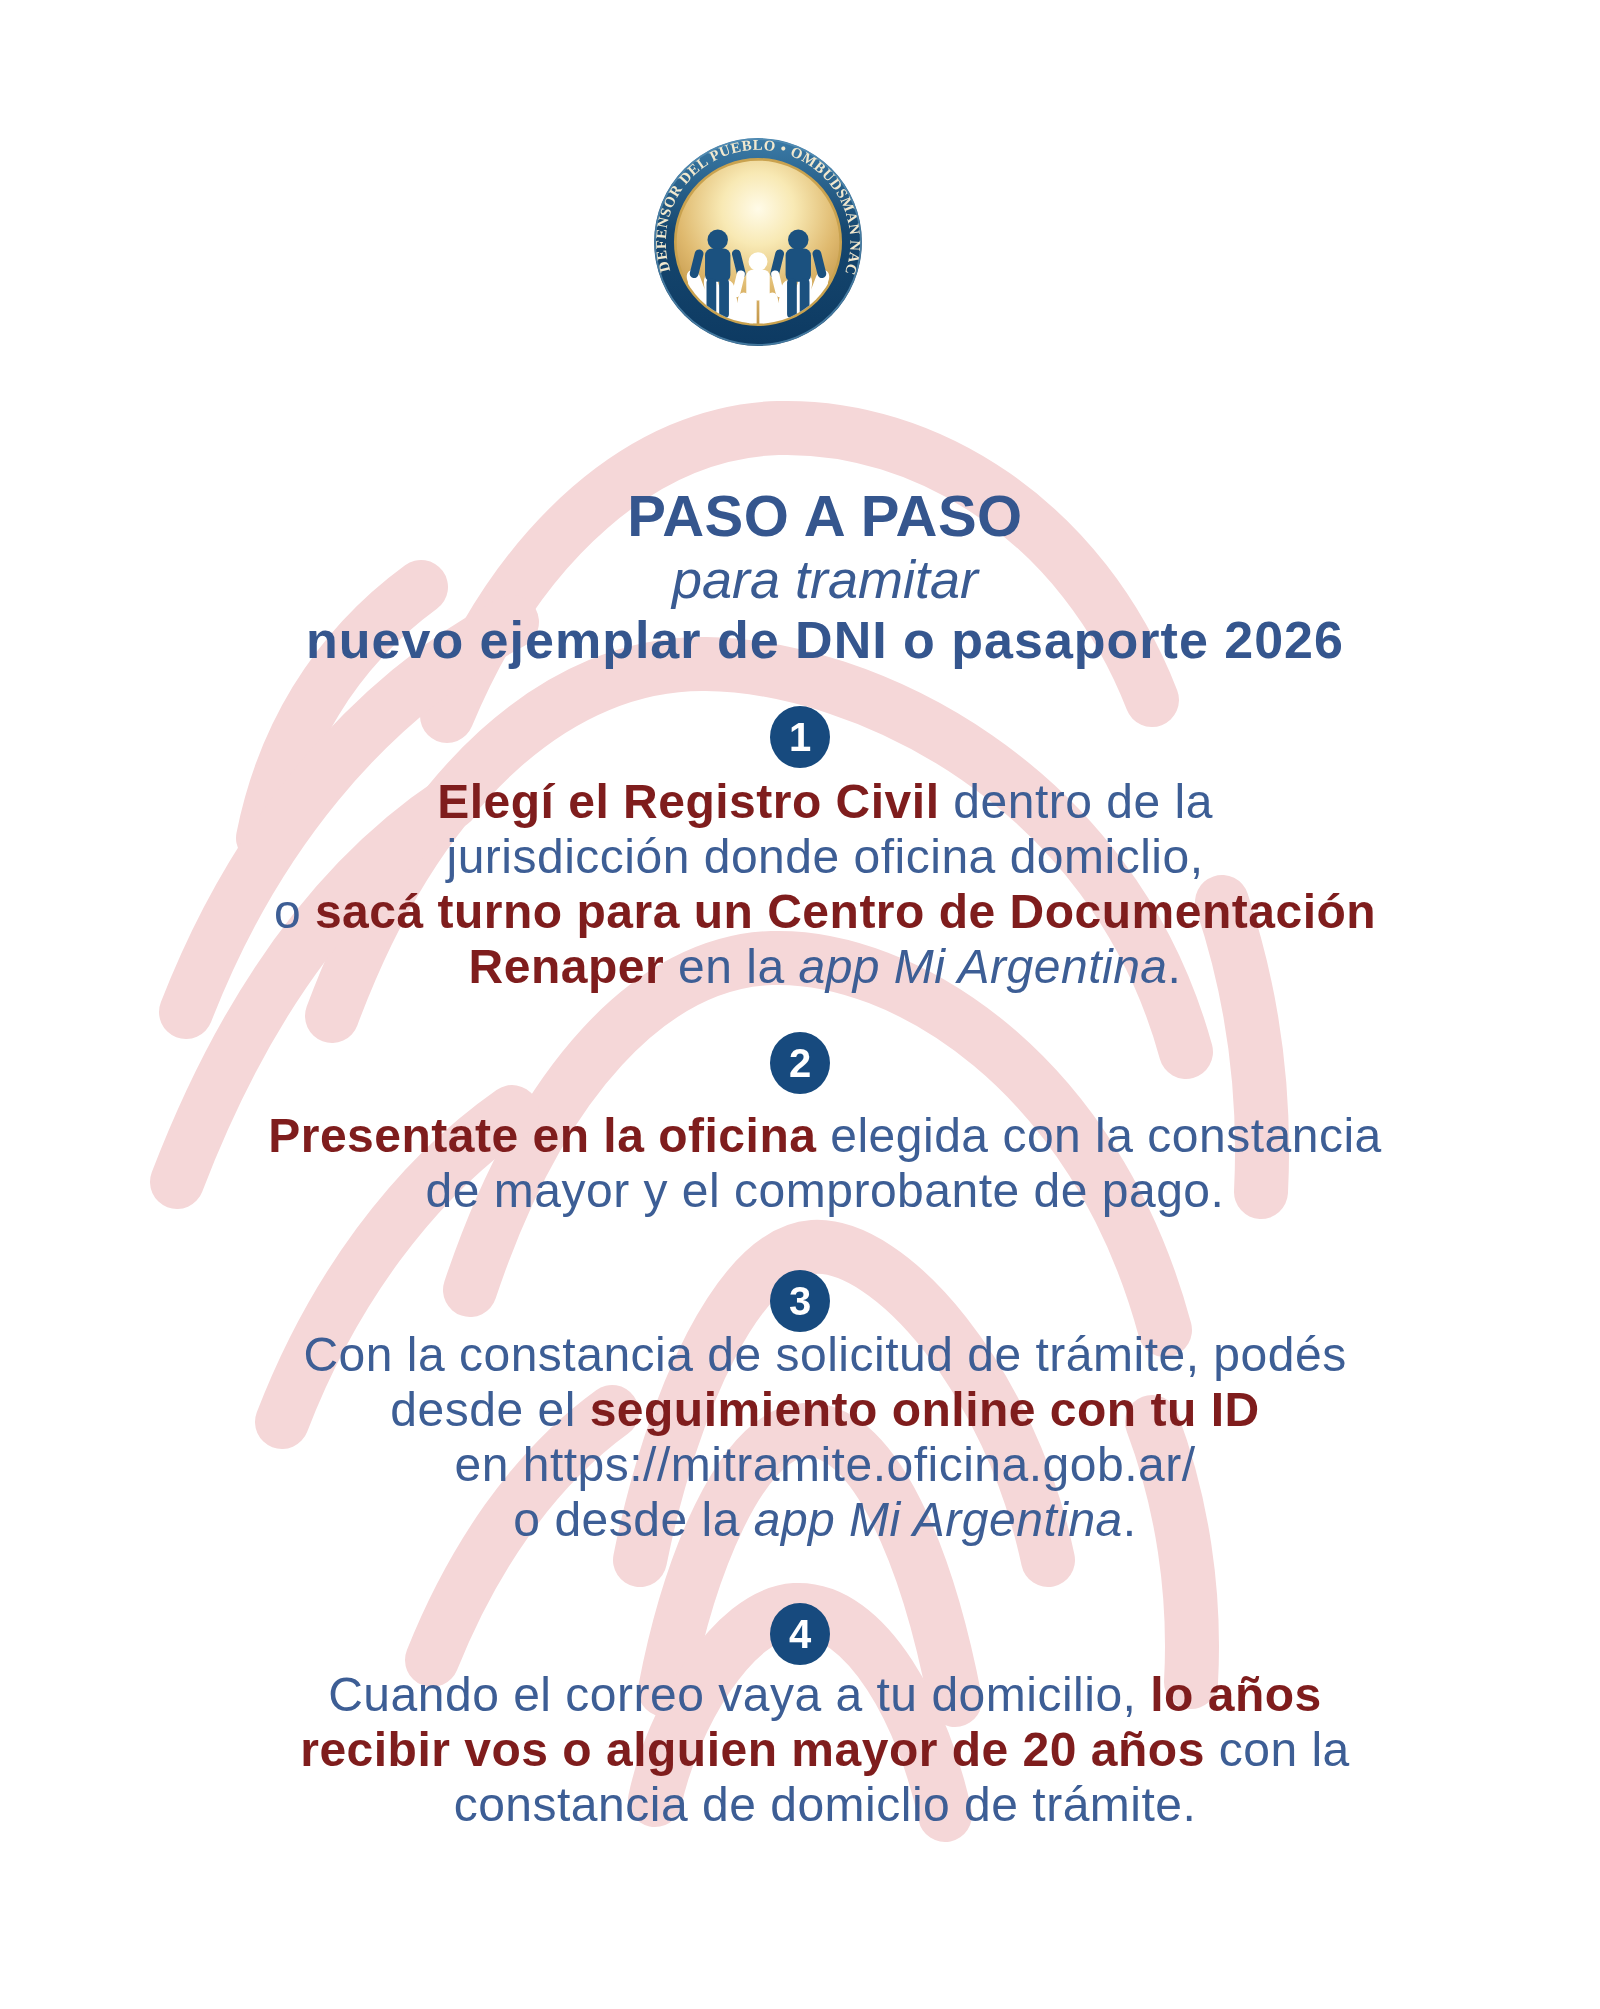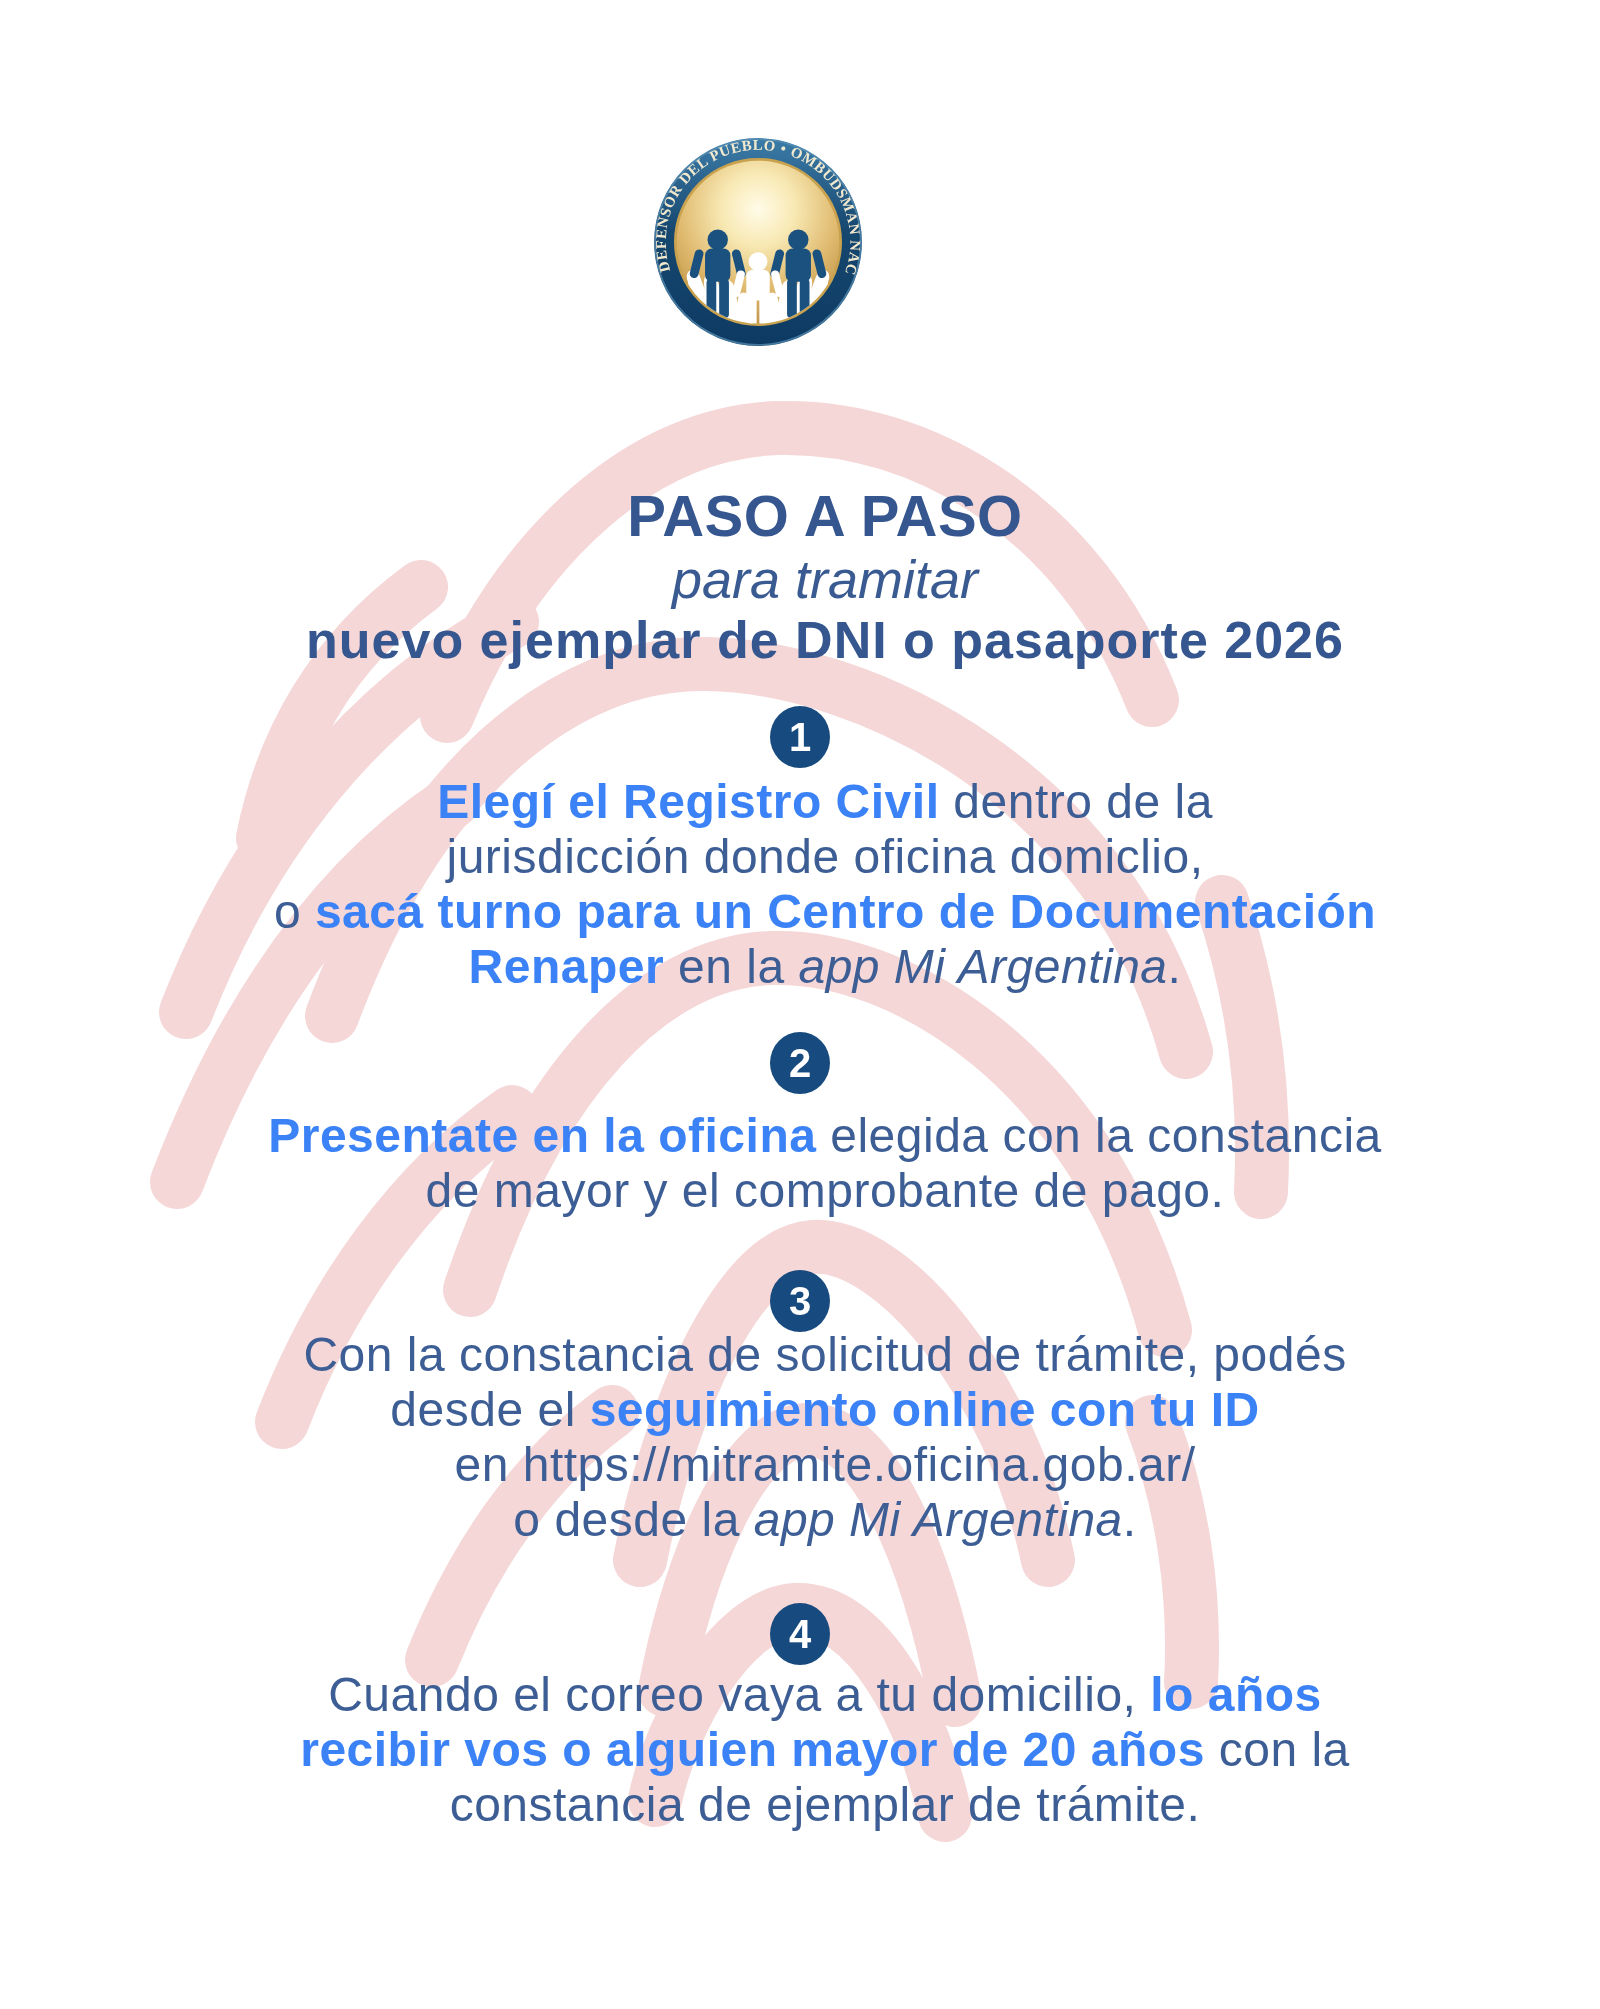--- a/index.html
+++ b/index.html
@@ -25,21 +25,21 @@
     background: #174a7e; border-radius: 50%;
     color: #ffffff; font-weight: bold; font-size: 40px;
     display: flex; align-items: center; justify-content: center;
   }
   #badge1 { top: 706px; } #badge2 { top: 1032px; } #badge3 { top: 1270px; } #badge4 { top: 1603px; }
   .step-text {
     position: absolute; left: 25px; width: 1600px; text-align: center;
     font-size: 48px; line-height: 55px; letter-spacing: 0.5px; color: #3d5e95;
   }
   #text1 { top: 774px; } #text2 { top: 1108px; } #text3 { top: 1327px; } #text4 { top: 1667px; }
-  .step-text .b { font-weight: bold; color: #3b82f6; margin-top: 38px; }
+  .step-text .b { font-weight: bold; color: #7f1d1d; margin-top: 38px; }
   .step-text .i { font-style: italic; margin-top: 28px; }
 </style>
 </head>
 <body>
 
 <div class="page">
 
   <svg class="watermark" width="1600" height="2009" viewBox="0 0 1600 2009" aria-hidden="true">
     <g>
       <path class="ridge" d="M 447 716 C 520 540 645 432 778 428 C 925 424 1082 520 1152 700"></path>
@@ -136,16 +136,16 @@
     </div>
   <div class="step-text" id="text3">
       <div><span>Con la constancia de solicitud de trámite, podés</span></div>
       <div><span>desde el </span><span class="b">seguimiento online con tu ID</span></div>
       <div><span>en </span><span>https://mitramite.oficina.gob.ar/</span></div>
       <div><span>o desde la </span><span class="i">app Mi Argentina</span><span>.</span></div>
     </div>
   <div class="step-text" id="text4">
       <div><span>Cuando el correo vaya a tu domicilio, </span><span class="b">lo años</span></div>
       <div><span class="b">recibir vos o alguien mayor de 20 años</span><span> con la</span></div>
-      <div><span>constancia de ejemplar de trámite.</span></div>
+      <div><span>constancia de domiclio de trámite.</span></div>
     </div>
 
 </div>
 
 </body></html>

